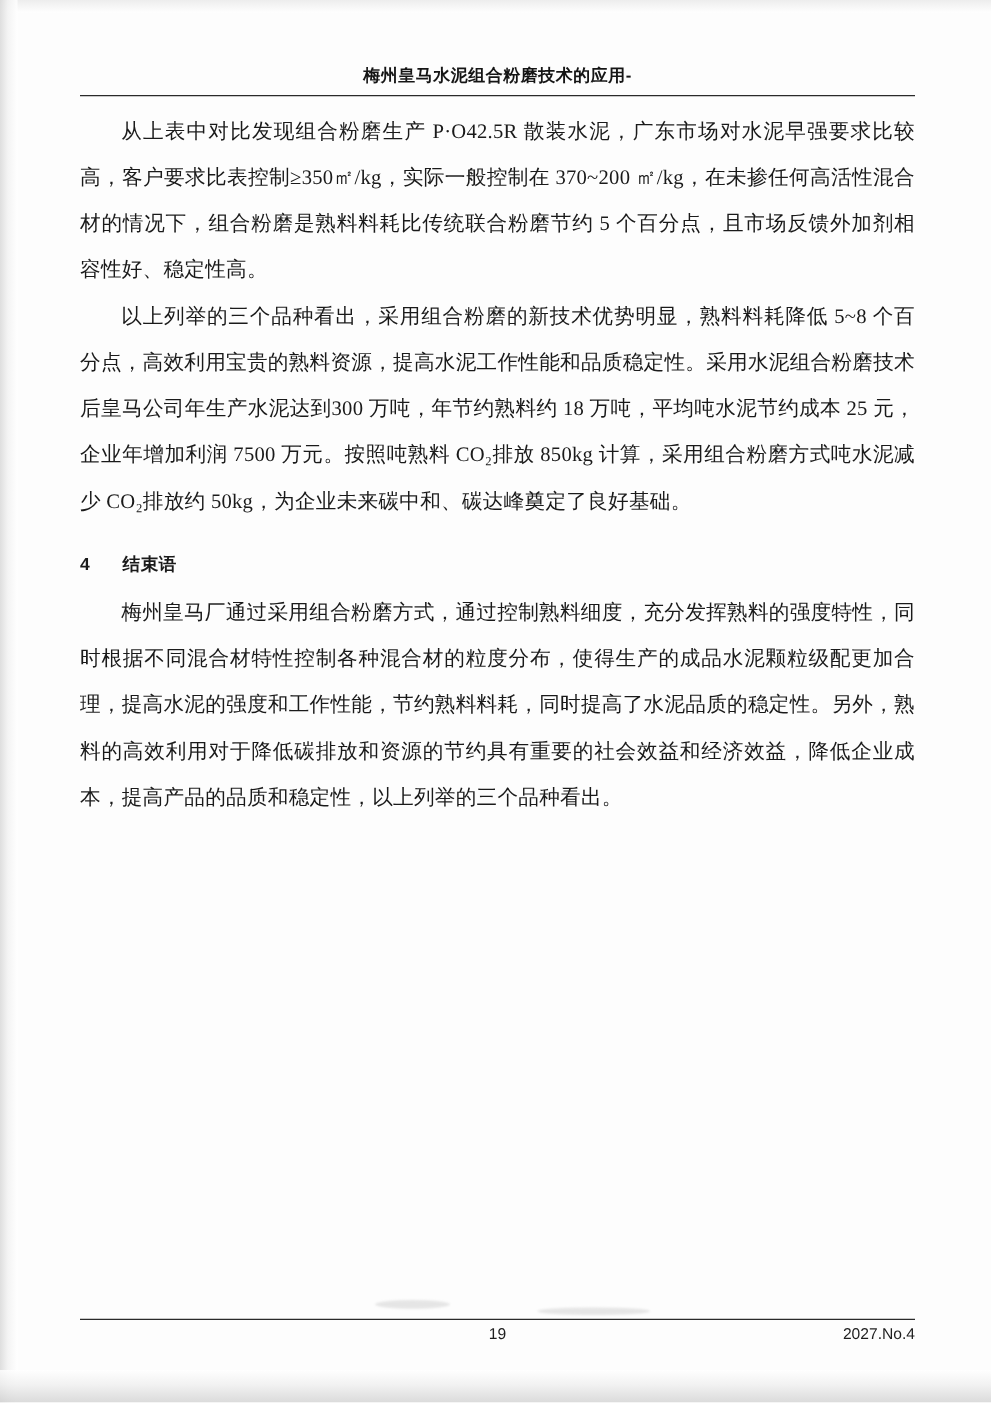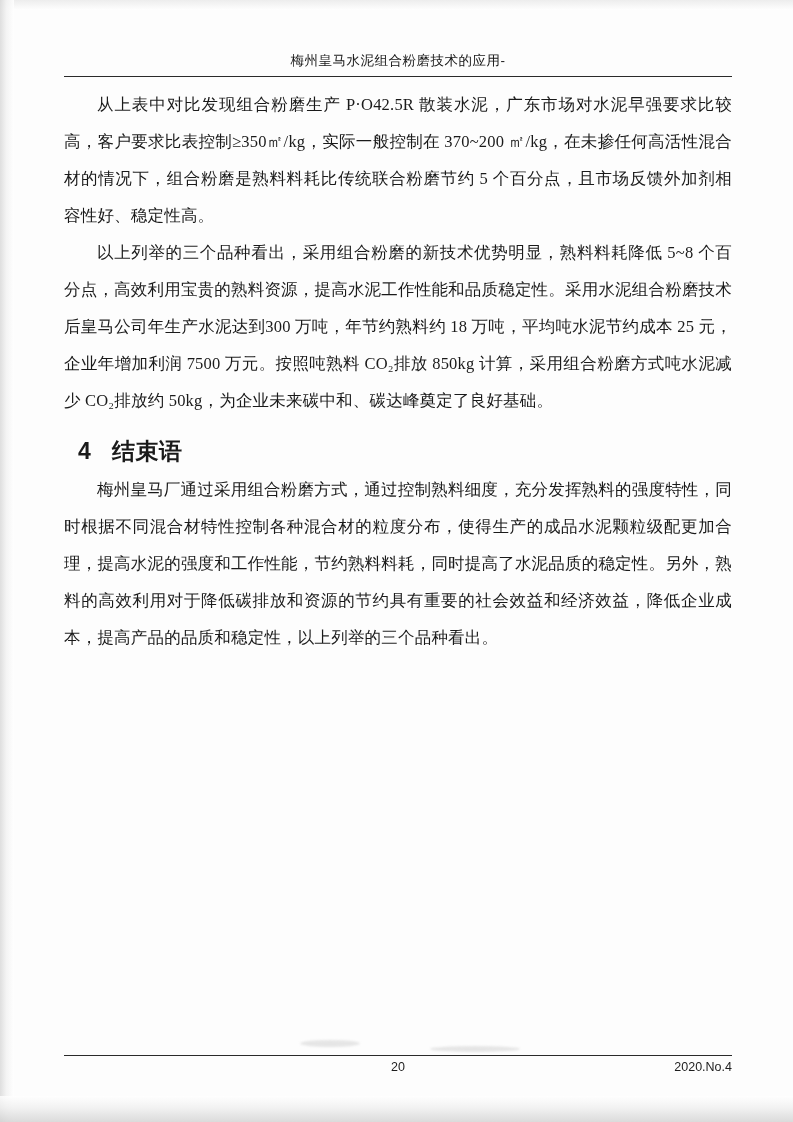--- a/index.html
+++ b/index.html
@@ -46,21 +46,21 @@
     opacity: .7;
   }
 
   .header {
     position: absolute;
     left: 64px;
     top: 52px;
     width: 668px;
     text-align: center;
     font-size: 13.5px;
-    font-weight: normal;
+    font-weight: bold;
     font-family: "Liberation Sans", "DejaVu Sans", sans-serif;
     letter-spacing: .5px;
     color: #151515;
   }
   .header-rule {
     position: absolute;
     left: 64px;
     top: 76px;
     width: 668px;
     height: 0;
@@ -78,22 +78,22 @@
     margin: 0 0 0 0;
     text-indent: 2em;
     font-size: 16.5px;
     line-height: 37px;
     text-align: justify;
     text-justify: inter-ideograph;
     letter-spacing: 0.2px;
   }
 
   .section-head {
-    margin: 14px 0 2px 14px;
-    font-size: 23px;
+    margin: 14px 0 2px 0;
+    font-size: 14px;
     font-weight: bold;
     font-family: "Liberation Sans", "DejaVu Sans", sans-serif;
     line-height: 36px;
     letter-spacing: .5px;
   }
   .section-head .num {
     display: inline-block;
     min-width: 34px;
   }
 
@@ -159,17 +159,17 @@
     <div class="section-head">
       <span class="num">4</span><span>结束语</span>
     </div>
 
     <p class="body-par">梅州皇马厂通过采用组合粉磨方式，通过控制熟料细度，充分发挥熟料的强度特性，同时根据不同混合材特性控制各种混合材的粒度分布，使得生产的成品水泥颗粒级配更加合理，提高水泥的强度和工作性能，节约熟料料耗，同时提高了水泥品质的稳定性。另外，熟料的高效利用对于降低碳排放和资源的节约具有重要的社会效益和经济效益，降低企业成本，提高产品的品质和稳定性，以上列举的三个品种看出。</p>
 
   </div>
 
   <div class="footer-rule"></div>
   <div class="footer">
-    <span class="page-num">20</span>
-    <span class="issue">2020.No.4</span>
+    <span class="page-num">19</span>
+    <span class="issue">2027.No.4</span>
   </div>
 
 </div>
 
 </body></html>

